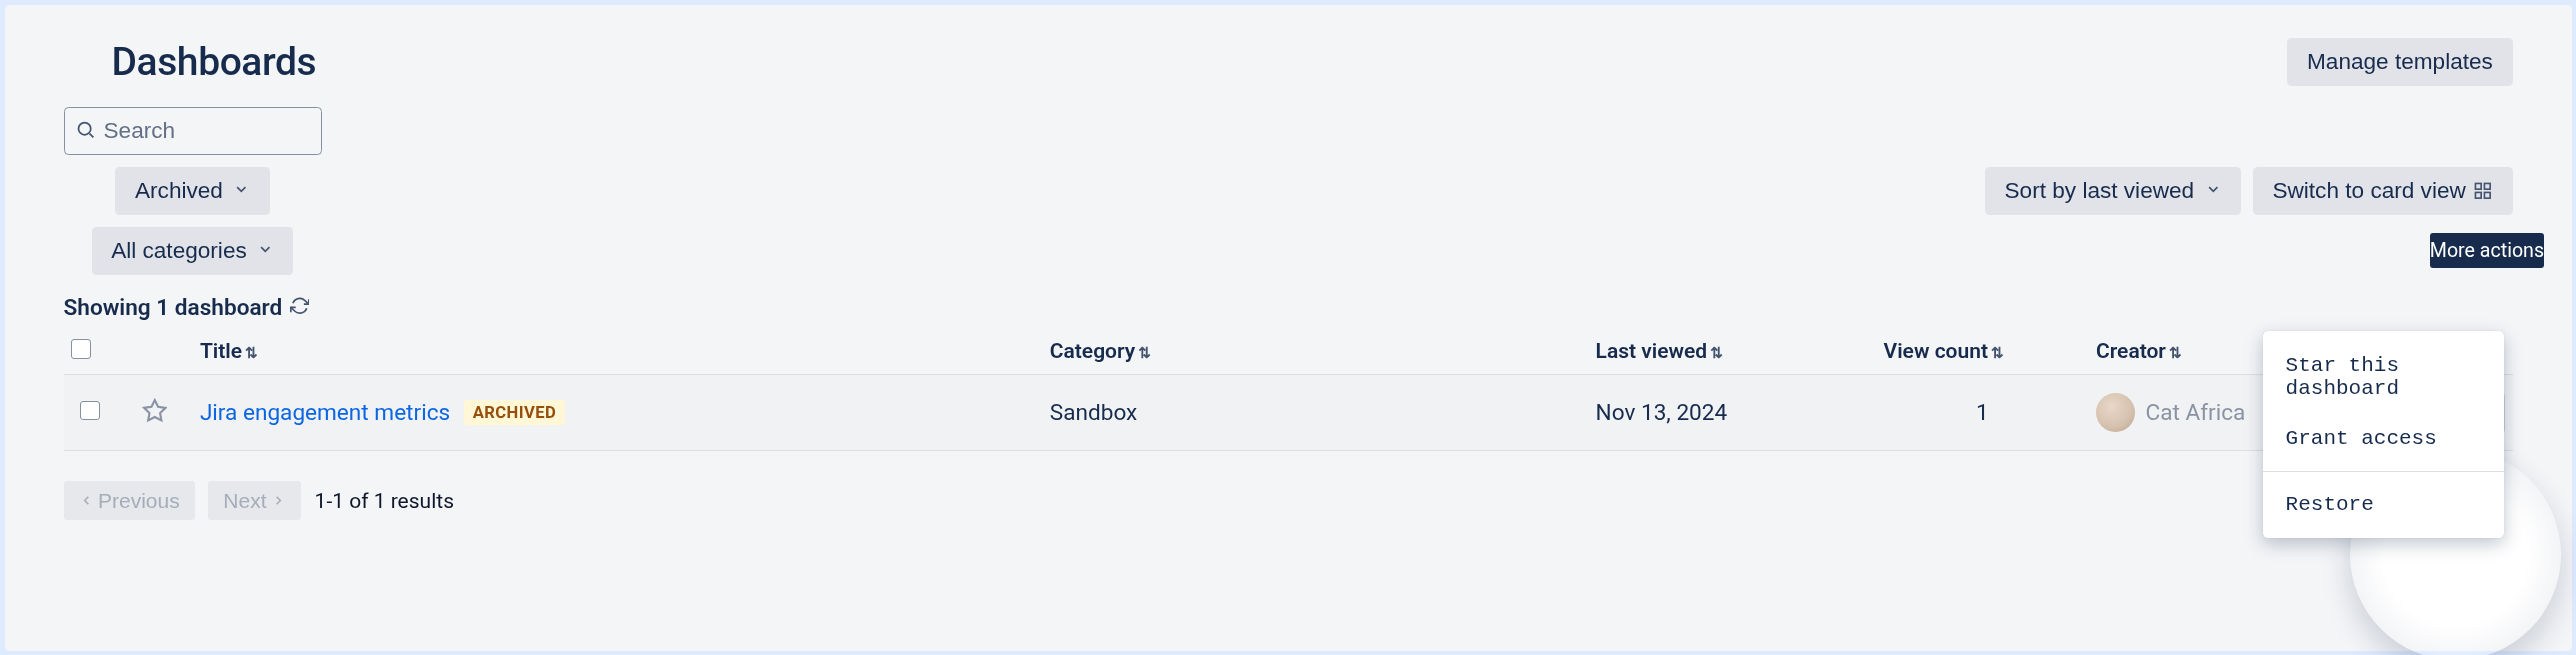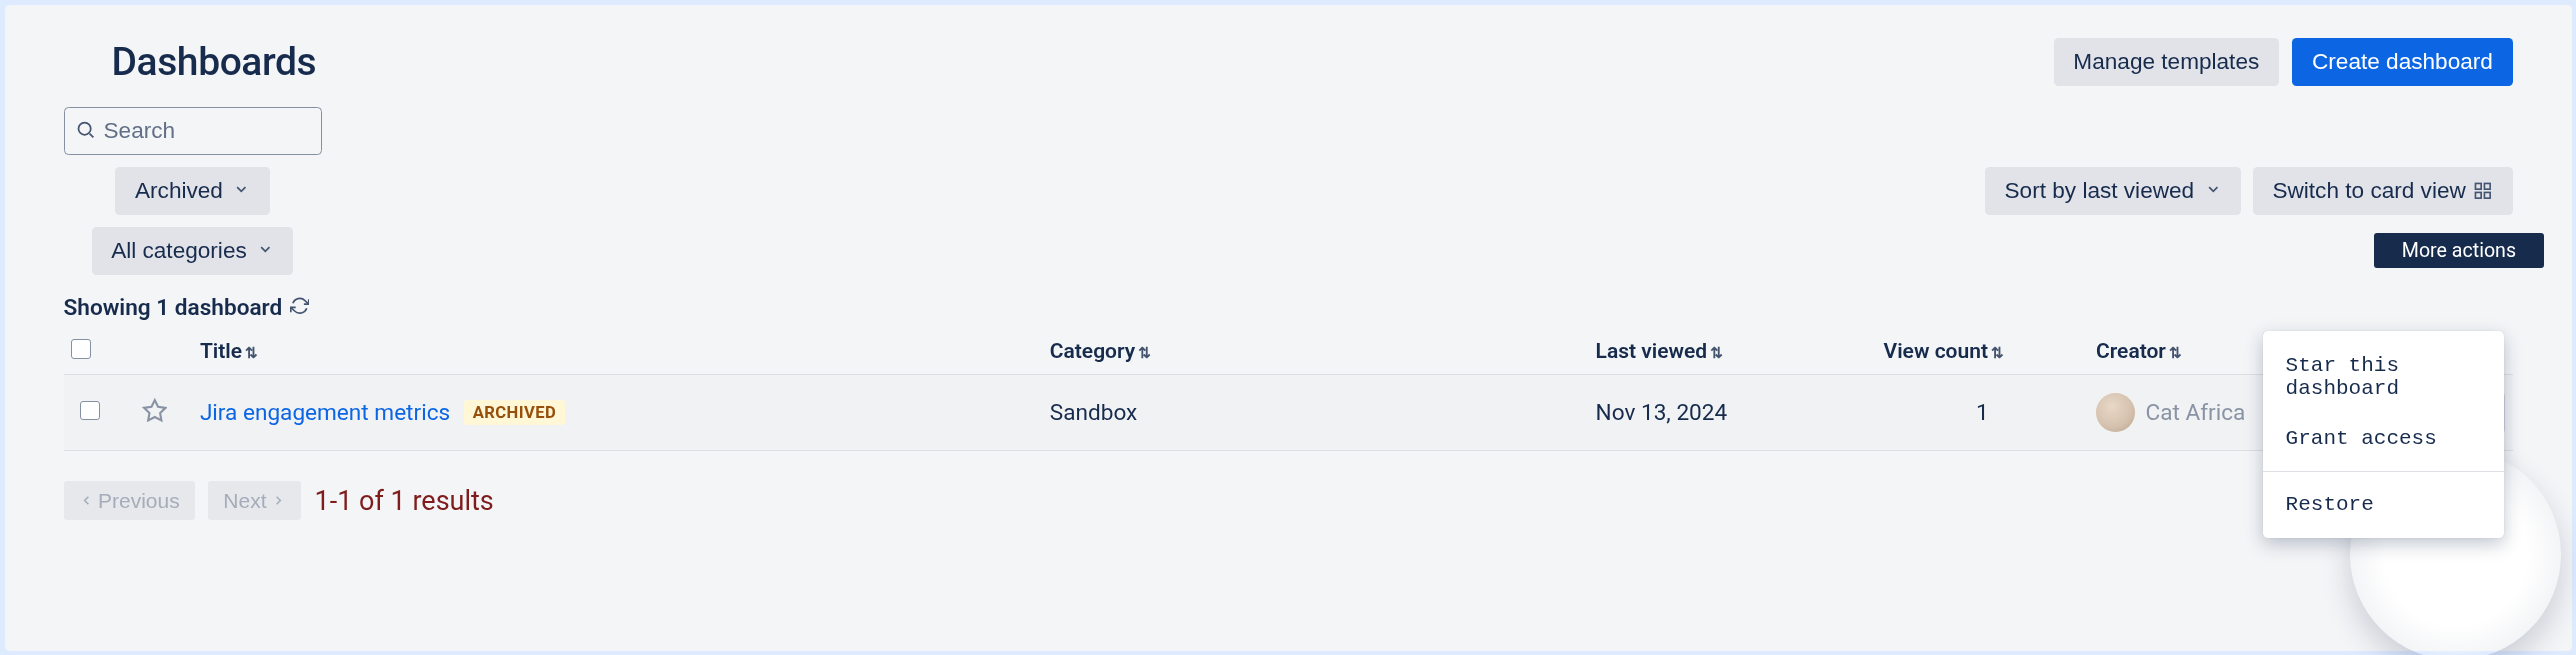--- a/index.html
+++ b/index.html
@@ -153,30 +153,30 @@
     margin-top: 30px;
   }
   .pager-btn {
     display:inline-flex; align-items:center; gap:4.5px;
     height:39px; padding:0 15px;
     border:none; border-radius:3px;
     background: rgba(9,30,66,0.06);
     color:#a5adba;
     font-size:21px; font-weight:500;
   }
-  .pager-text { font-size:27px; color:#7f1d1d; }
+  .pager-text { font-size:21px; color:#0f172a; }
 
   .tooltip {
     position:absolute;
     right: 32px;
     top: 233px;
     background:#172b4d;
     color:#fff;
     font-size:19.6px;
-    padding:6px 28px;
+    padding:6px 0;
     border-radius:3px;
     white-space:nowrap;
     z-index:30;
   }
   .dropdown {
     position:absolute;
     right: 72px;
     top: 331px;
     width: 241px;
     background:#fff;
@@ -209,21 +209,20 @@
 </style>
 </head>
 <body>
 
 <div class="frame">
 
   <div class="header-row">
     <h1 class="page-title">Dashboards</h1>
     <div class="header-actions">
       <button class="btn btn-subtle">Manage templates</button>
-      <button class="btn btn-primary">Create dashboard</button>
     </div>
   </div>
 
   <div class="toolbar-row">
     <div class="toolbar-left">
       <div class="search-wrap">
         <span>
           <svg width="21" height="21" viewBox="0 0 24 24" fill="none" stroke="#44546f" stroke-width="2">
               <circle cx="11" cy="11" r="7"></circle>
               <line x1="21" y1="21" x2="16.65" y2="16.65"></line>

